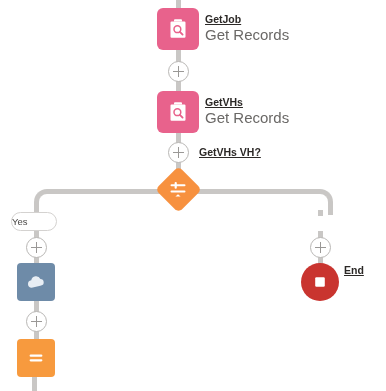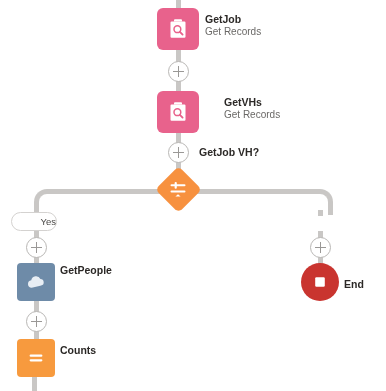--- a/index.html
+++ b/index.html
@@ -74,34 +74,35 @@
   .circle{width:38px;height:38px;border-radius:50%;}
 
   .label{
     position:absolute;
     white-space:nowrap;
     line-height:1.25;
   }
   .label .ttl{
     font-size:10.5px;font-weight:bold;color:#2b2826;
     display:block;
+    text-decoration:underline;
   }
   .label .sub{
-    font-size:10px;color:#6a6866;
+    font-size:15px;color:#6a6866;
     display:block;
   }
 
   
   .pill{
     position:absolute;
     height:19px;
     border:1.2px solid #d4d2d0;
     border-radius:10px;
     background:#ffffff;
-    display:flex;align-items:center;justify-content:flex-end;
+    display:flex;align-items:center;justify-content:flex-start;
     font-size:9.5px;
     color:#4a4846;
     box-sizing:border-box;
   }
 </style>
 </head>
 <body>
 
 <div id="canvas">
 
@@ -128,30 +129,30 @@
   <div class="node" style="left:157px;top:91px;width:42px;height:42px;">
     <div class="node-shape sq" style="background:#e8628c;">
       <svg width="24" height="24" viewBox="0 0 24 24">
         <path d="M9 2.2h6a1 1 0 0 1 1 1v1.2H8V3.2a1 1 0 0 1 1-1z" fill="#ffffff"></path>
         <path d="M5.6 4.4h12.8a1.1 1.1 0 0 1 1.1 1.1v14.2a1.1 1.1 0 0 1-1.1 1.1H5.6a1.1 1.1 0 0 1-1.1-1.1V5.5a1.1 1.1 0 0 1 1.1-1.1z" fill="#ffffff"></path>
         <circle cx="11.4" cy="12.2" r="3.4" fill="none" stroke="#e8628c" stroke-width="1.5"></circle>
         <line x1="13.9" y1="14.8" x2="16.6" y2="17.6" stroke="#e8628c" stroke-width="1.8" stroke-linecap="round"></line>
       </svg>
     </div>
   </div>
-  <div class="label" style="left:205px;top:96px;margin-left:19px;">
+  <div class="label" style="left:205px;top:96px;">
     <span class="ttl">GetVHs</span>
     <span class="sub">Get Records</span>
   </div>
 
   <div class="conn conn-v" style="left:175.5px;top:133px;height:38px;"></div>
   <div class="plus" style="left:167.5px;top:141.5px;"></div>
 
   <div class="label" style="left:199px;top:146px;">
-    <span class="ttl">GetJob VH?</span>
+    <span class="ttl">GetVHs VH?</span>
   </div>
 
   <div class="conn conn-h" style="left:49px;top:188.5px;width:129px;"></div>
   <div class="conn conn-h" style="left:178px;top:188.5px;width:129px;"></div>
 
   <div class="branch-corner corner-left" style="left:33.5px;top:188.5px;"></div>
   <div class="branch-corner corner-right" style="left:306.5px;top:188.5px;"></div>
   <div class="conn conn-v" style="left:33.5px;top:210px;height:6px;"></div>
   <div class="conn conn-v" style="left:317.5px;top:210px;height:6px;"></div>
 
@@ -175,48 +176,44 @@
   <div class="conn conn-v" style="left:33.5px;top:231px;height:33px;"></div>
   <div class="plus" style="left:25.5px;top:236.5px;"></div>
 
   <div class="node" style="left:17px;top:263px;width:38px;height:38px;">
     <div class="node-shape sq-sm" style="background:#6e8ba8;">
       <svg width="22" height="22" viewBox="0 0 24 24">
         <path d="M7.3 18.2a4.1 4.1 0 0 1-.5-8.16 5.3 5.3 0 0 1 10.02-1.3 3.6 3.6 0 0 1 .7 7.13 3.4 3.4 0 0 1-.8.1z" fill="#e8eef4"></path>
       </svg>
     </div>
   </div>
-  <div class="label" style="left:60px;top:264px;">
-    <span class="ttl">GetPeople</span>
-  </div>
 
   <div class="conn conn-v" style="left:33.5px;top:301px;height:39px;"></div>
   <div class="plus" style="left:25.5px;top:310.5px;"></div>
 
   <div class="node" style="left:17px;top:339px;width:38px;height:38px;">
     <div class="node-shape sq-sm" style="background:#f79a3e;">
       <svg width="22" height="22" viewBox="0 0 24 24">
         <rect x="5" y="8.2" width="14" height="2.5" rx="1.25" fill="#ffffff"></rect>
         <rect x="5" y="13.3" width="14" height="2.5" rx="1.25" fill="#ffffff"></rect>
       </svg>
     </div>
   </div>
   <div class="label" style="left:60px;top:344px;">
-    <span class="ttl">Counts</span>
   </div>
 
   <div class="conn conn-v" style="left:31.5px;top:377px;height:14px;"></div>
 
   <div class="conn conn-v" style="left:317.5px;top:231px;height:33px;"></div>
   <div class="plus" style="left:309.5px;top:236.5px;"></div>
 
   <div class="node" style="left:301px;top:263px;width:38px;height:38px;">
     <div class="node-shape circle" style="background:#c9342f;">
       <svg width="20" height="20" viewBox="0 0 20 20">
         <rect x="5.2" y="5.2" width="9.6" height="9.6" rx="1.2" fill="#ffffff"></rect>
       </svg>
     </div>
   </div>
-  <div class="label" style="left:344px;top:278px;">
+  <div class="label" style="left:344px;top:264px;">
     <span class="ttl">End</span>
   </div>
 
 </div>
 
 </body></html>

